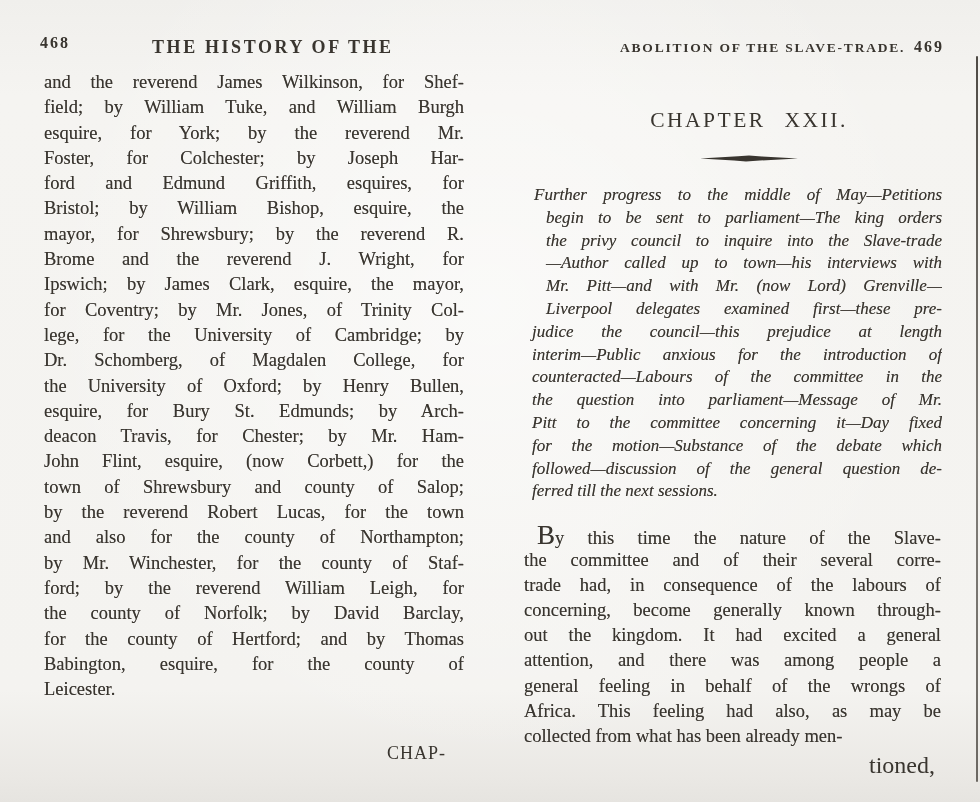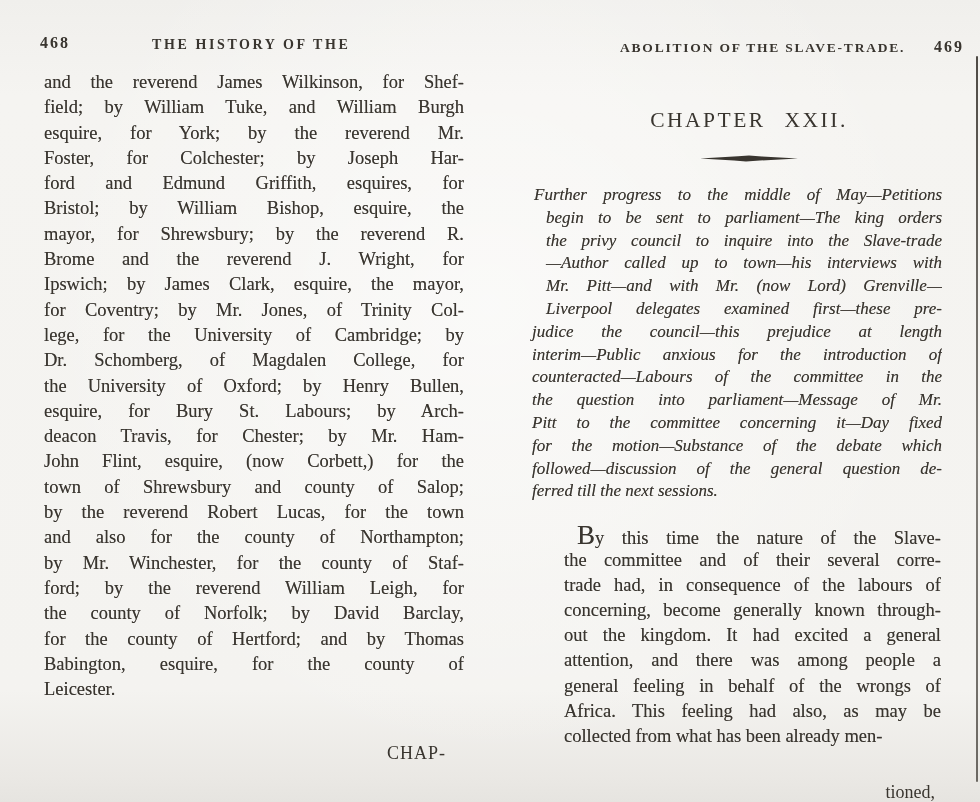--- a/index.html
+++ b/index.html
@@ -19,48 +19,48 @@
       linear-gradient(180deg, #f0efec 0%, #f5f4f1 12%, #f4f3f0 86%, #eae8e4 97%, #e6e4e0 100%);
   }
   .spread { position: absolute; inset: 0; display: flex; gap: 8px; }
   .page { position: relative; width: 490px; height: 802px; }
 
   .pagenum { position: absolute; font-size: 16px; letter-spacing: 2px; font-weight: bold; }
   .running-head { position: absolute; font-weight: bold; white-space: nowrap; }
 
   
   .left .pagenum { left: 40px; top: 34px; }
-  .left .running-head { left: 152px; top: 37px; font-size: 14px; letter-spacing: 2.6px; }
+  .left .running-head { left: 152px; top: 37px; font-size: 18px; letter-spacing: 2.6px; }
   .left .body-text { position: absolute; left: 44px; top: 70px; width: 420px; font-size: 18.5px; }
   .left .catchword { position: absolute; left: 38px; top: 743px; width: 408px; text-align: right; font-size: 18px; letter-spacing: 1px; }
 
   
   .right .running-head { left: 126px; top: 40px; font-size: 13.5px; letter-spacing: 1.8px; }
-  .right .pagenum { left: 440px; top: 38px; }
+  .right .pagenum { left: 420px; top: 38px; }
   .chapter-title {
     position: absolute; left: 40px; top: 108px; width: 430px;
     text-align: center; font-size: 21.5px; font-weight: normal;
     letter-spacing: 2.5px; word-spacing: 11px; white-space: nowrap;
   }
   .ornament-wrap { position: absolute; left: 40px; top: 155px; width: 430px; text-align: center; }
   .ornament-wrap svg { display: inline-block; vertical-align: top; }
 
   .summary {
     position: absolute; left: 28px; top: 184px; width: 420px;
     font-style: italic; font-size: 17px;
   }
   .summary .line { line-height: 22.8px; height: 22.8px; padding-left: 12px; }
   .summary .line:nth-child(n+2):nth-child(-n+6) { padding-left: 24px; }
   .summary .line:nth-child(n+7) { padding-left: 10px; }
 
   .main-para { position: absolute; left: 30px; top: 523px; width: 417px; font-size: 18.5px; }
-  .main-para .line { line-height: 25.1px; height: 25.1px; margin-left: 40px; }
+  .main-para .line { line-height: 25.1px; height: 25.1px; }
   .main-para .line:first-child { text-indent: 13px; }
   .main-para .line:first-child::first-letter { font-size: 27px; }
-  .right .catchword { position: absolute; left: 30px; top: 752px; width: 411px; text-align: right; font-size: 18px; margin-top: 30px; }
+  .right .catchword { position: absolute; left: 30px; top: 752px; width: 411px; text-align: right; font-size: 24px; }
 
   
   .line {
     line-height: 25.3px; height: 25.3px;
     text-align: justify; text-align-last: justify;
     overflow: hidden;
     text-shadow: 0 0 0.5px rgba(57,53,47,0.55);
   }
   .line:last-child { text-align-last: left; }
 
@@ -86,21 +86,21 @@
         <div class="line">Foster, for Colchester; by Joseph Har-</div>
         <div class="line">ford and Edmund Griffith, esquires, for</div>
         <div class="line">Bristol; by William Bishop, esquire, the</div>
         <div class="line">mayor, for Shrewsbury; by the reverend R.</div>
         <div class="line">Brome and the reverend J. Wright, for</div>
         <div class="line">Ipswich; by James Clark, esquire, the mayor,</div>
         <div class="line">for Coventry; by Mr. Jones, of Trinity Col-</div>
         <div class="line">lege, for the University of Cambridge; by</div>
         <div class="line">Dr. Schomberg, of Magdalen College, for</div>
         <div class="line">the University of Oxford; by Henry Bullen,</div>
-        <div class="line">esquire, for Bury St. Labours; by Arch-</div>
+        <div class="line">esquire, for Bury St. Edmunds; by Arch-</div>
         <div class="line">deacon Travis, for Chester; by Mr. Ham-</div>
         <div class="line">John Flint, esquire, (now Corbett,) for the</div>
         <div class="line">town of Shrewsbury and county of Salop;</div>
         <div class="line">by the reverend Robert Lucas, for the town</div>
         <div class="line">and also for the county of Northampton;</div>
         <div class="line">by Mr. Winchester, for the county of Staf-</div>
         <div class="line">ford; by the reverend William Leigh, for</div>
         <div class="line">the county of Norfolk; by David Barclay,</div>
         <div class="line">for the county of Hertford; and by Thomas</div>
         <div class="line">Babington, esquire, for the county of</div>

